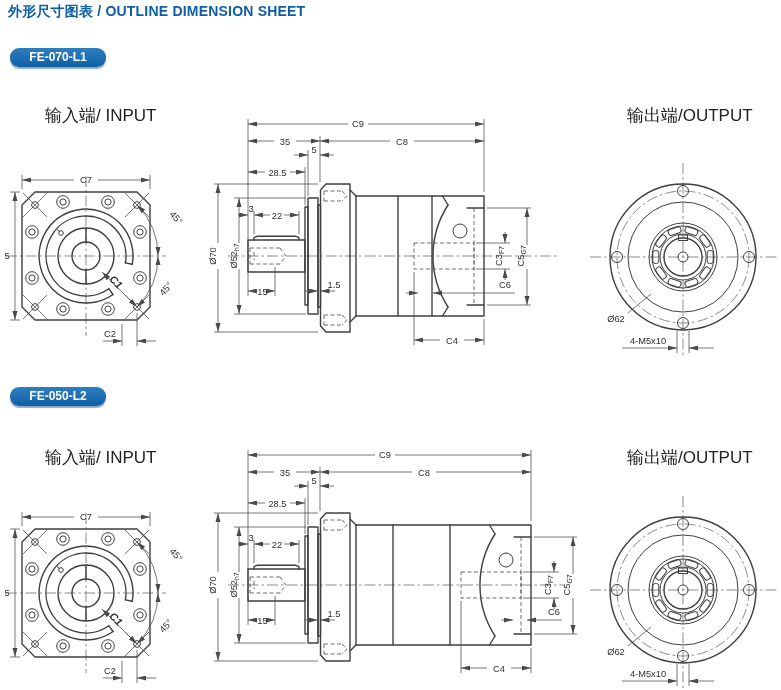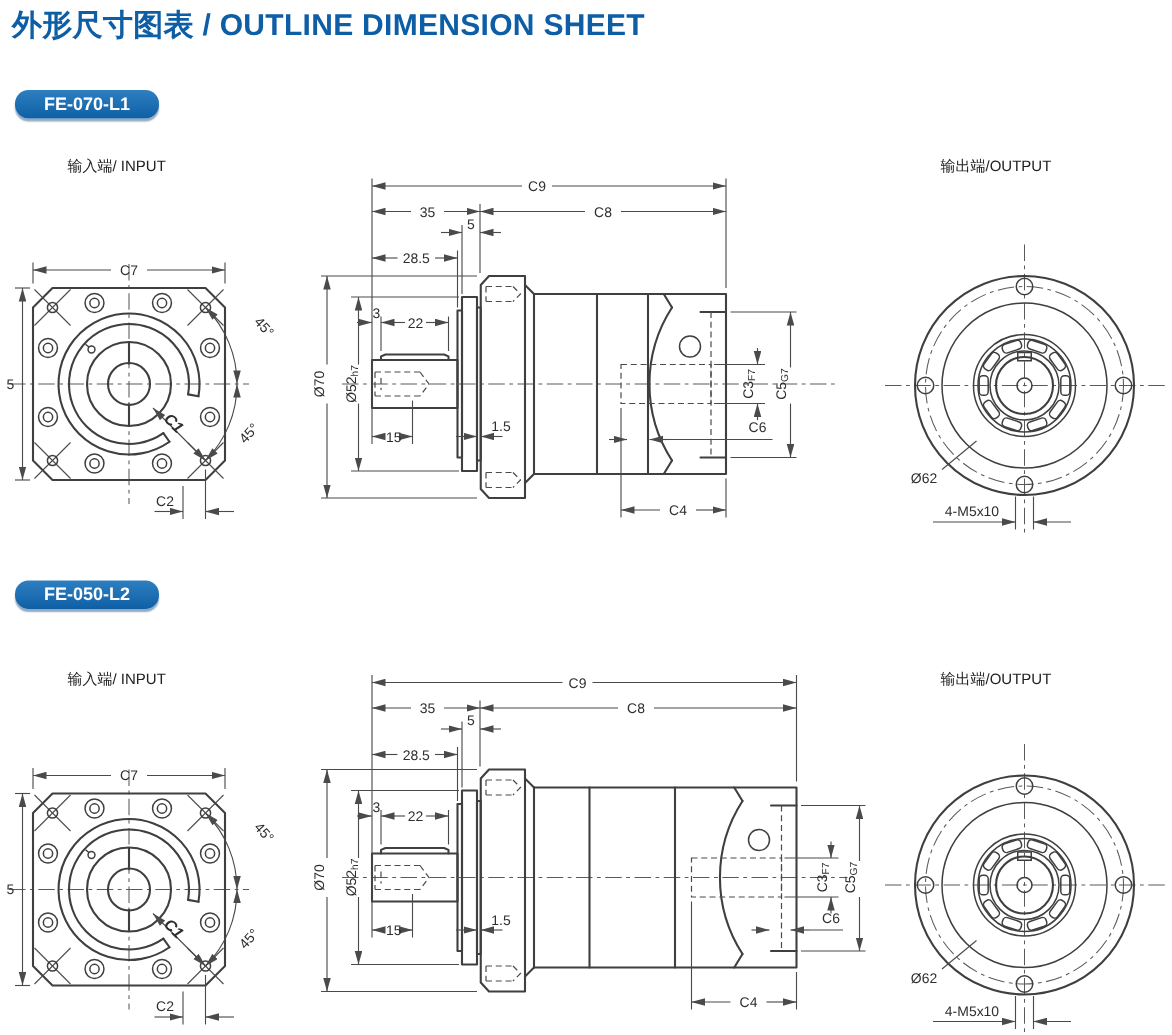--- a/index.html
+++ b/index.html
@@ -1,24 +1,24 @@
 <!DOCTYPE html>
 <html><head>
 <meta charset="utf-8">
 <style>
   html,body{margin:0;padding:0;background:#fff;}
   .canvas{position:relative;width:781px;height:690px;background:#fff;overflow:hidden;
           font-family:"Liberation Sans", sans-serif;}
-  .page-title{position:absolute;left:8px;top:3px;font-size:20px;font-weight:bold;
+  .page-title{position:absolute;left:8px;top:3px;font-size:14px;font-weight:bold;
               color:#0e5ea6;letter-spacing:0.2px;}
   .badge{position:absolute;left:10px;width:96px;height:19px;border-radius:9px;
          background:linear-gradient(#2e7fc0,#0f5fa6);
          box-shadow:0 2px 1px rgba(9,66,118,.45);
          color:#fff;font-size:12px;font-weight:bold;text-align:center;line-height:19px;}
-  .view-title{position:absolute;font-size:10px;color:#222;}
+  .view-title{position:absolute;font-size:17px;color:#222;}
   svg{position:absolute;overflow:visible;}
   svg text{font-family:"Liberation Sans", sans-serif;}
   .ol{fill:none;stroke:#3f3f3f;stroke-width:1.4;stroke-linejoin:round;stroke-linecap:round;}
   .th{fill:none;stroke:#3f3f3f;stroke-width:1;}
   .dm{fill:none;stroke:#4a4a4a;stroke-width:0.75;}
   .cl{fill:none;stroke:#5a5a5a;stroke-width:0.7;stroke-dasharray:11 3 2.5 3;}
   .hd{fill:none;stroke:#4a4a4a;stroke-width:0.8;stroke-dasharray:4 2.5;}
   .dt{font-size:9.3px;fill:#2e2e2e;}
   .it{font-size:10.5px;font-style:italic;font-weight:bold;}
   .tol{font-size:6.8px;}
@@ -34,21 +34,21 @@
         <path d="M0,0 L9,2.5 L0,5 Z" fill="#4a4a4a"></path>
       </marker>
       <marker id="mas" orient="auto" markerUnits="userSpaceOnUse" markerWidth="10" markerHeight="6" refX="0" refY="2.5">
         <path d="M9,0 L0,2.5 L9,5 Z" fill="#4a4a4a"></path>
       </marker>
     </defs>
   </svg>
 
   <div class="page-title">外形尺寸图表 / OUTLINE DIMENSION SHEET</div>
 
-  <div class="badge" style="top:60px">FE-070-L1</div>
+  <div class="badge" style="top:48px">FE-070-L1</div>
   <div class="view-title" style="left:45px;top:104px">输入端/ INPUT</div>
   <div class="view-title" style="left:627px;top:104px">输出端/OUTPUT</div>
 
   <svg style="left:0;top:148px" width="210" height="215" viewBox="0 0 210 215">
     <g>
       <line class="cl" x1="6" y1="108" x2="166" y2="108"></line>
       <line class="cl" x1="86" y1="28" x2="86" y2="188"></line>
     </g>
     <path class="ol" d="M35,44 H137 L150,57 V159 L137,172 H35 L22,159 V57 Z"></path>
     <g>

